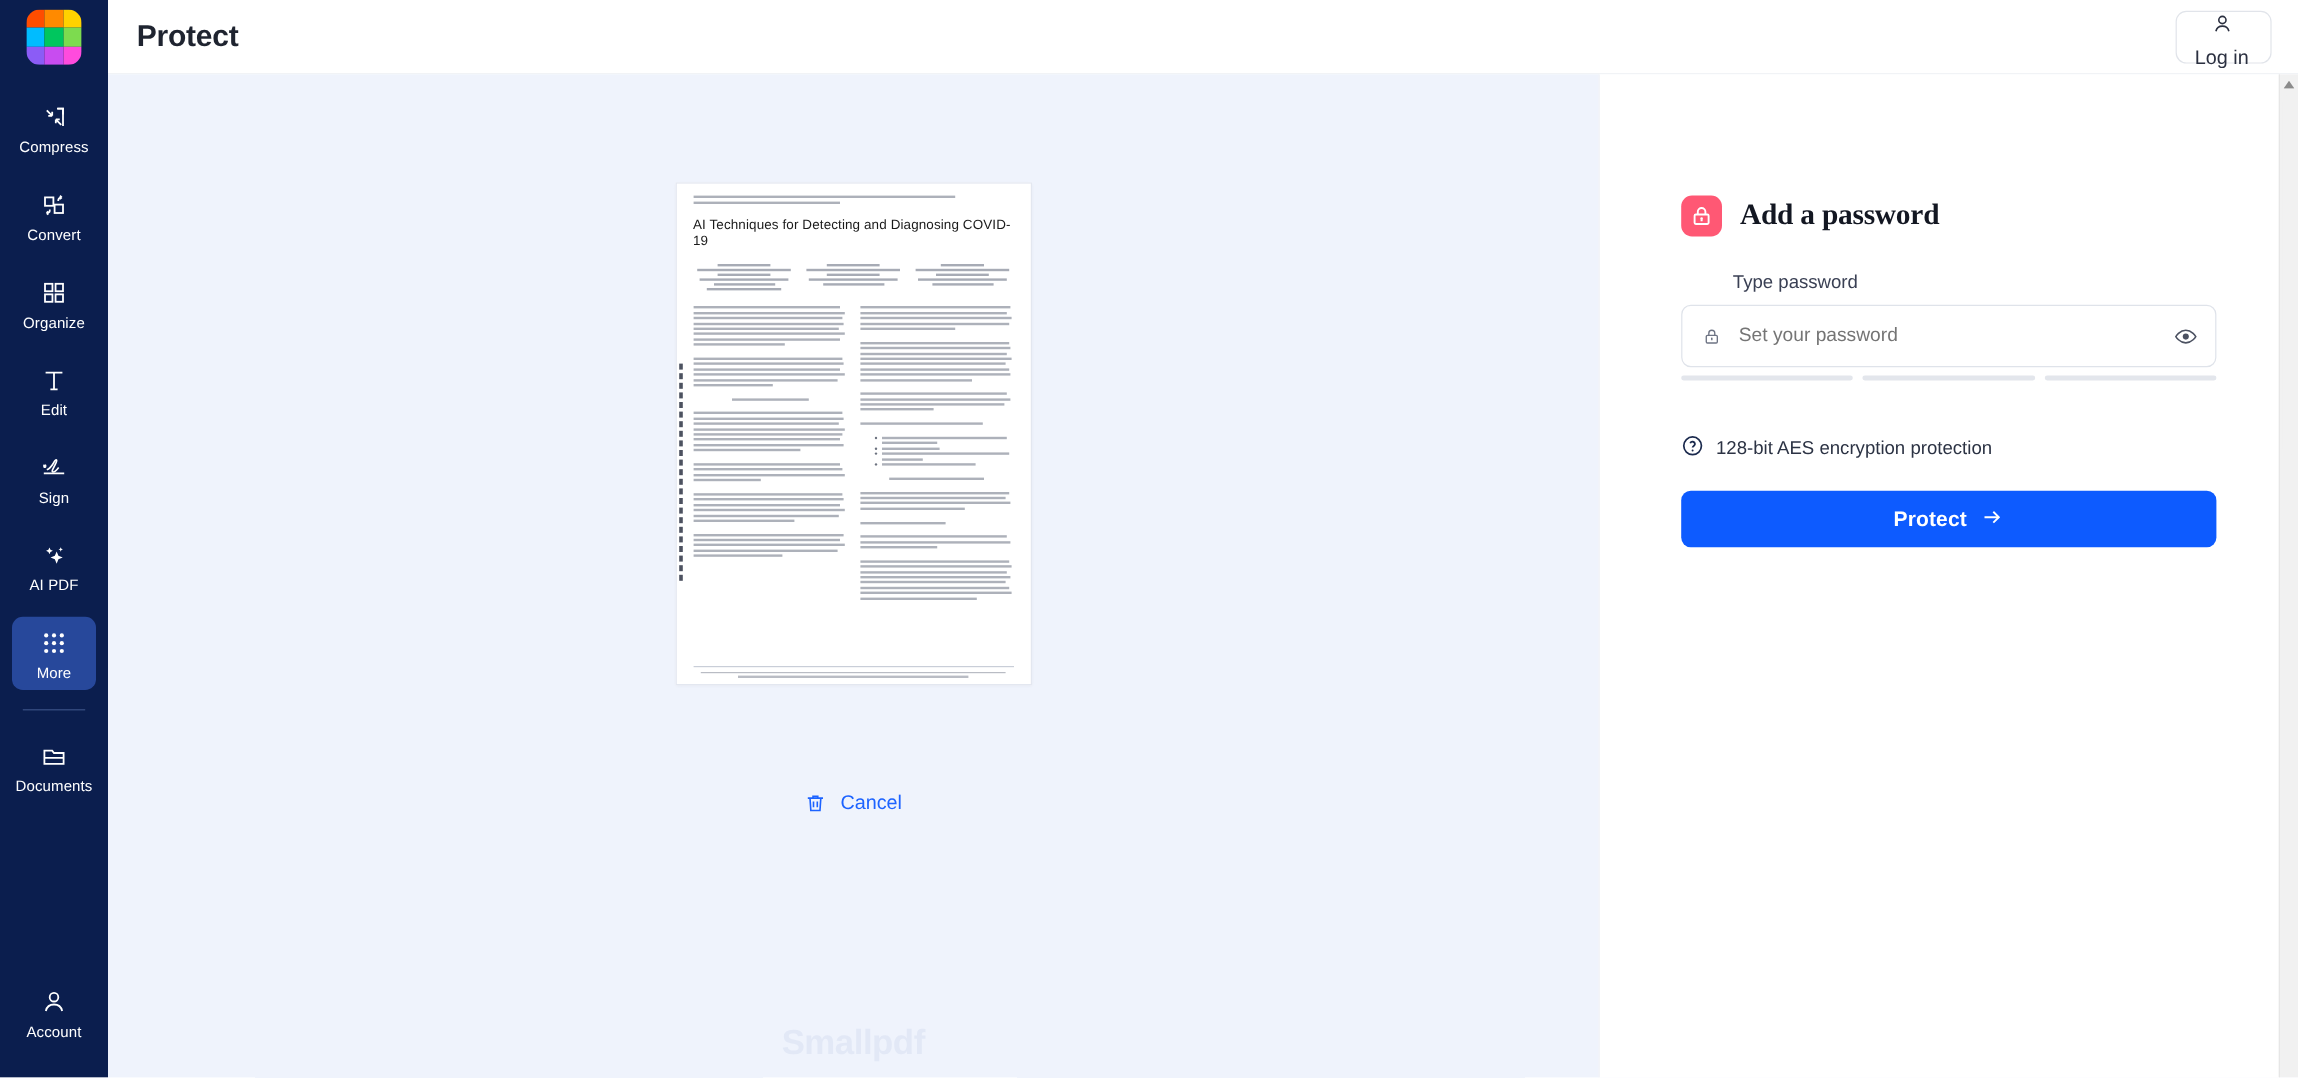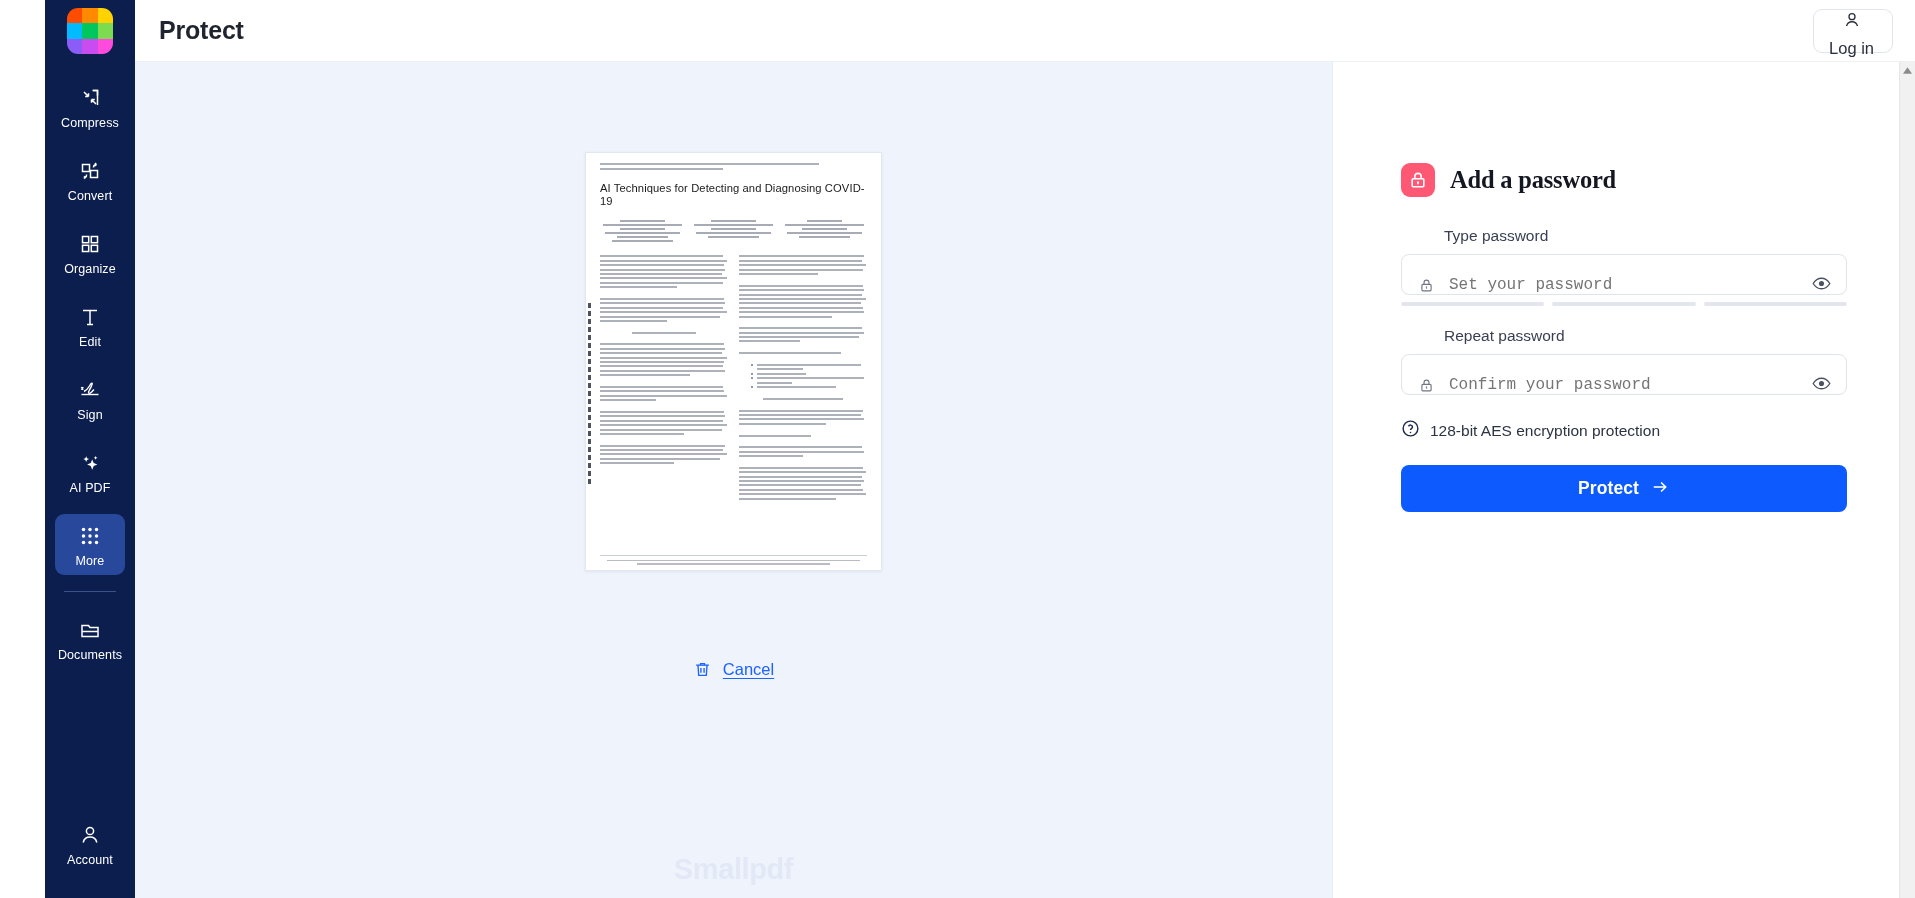--- a/index.html
+++ b/index.html
@@ -11,21 +11,20 @@
   }
   #app { position: relative; width: 1915px; height: 898px; display: flex; }
 
   
   .sidebar {
     width: 90px; height: 898px;
     background: #0b1e4e;
     display: flex; flex-direction: column; align-items: center;
     flex: 0 0 90px;
     position: relative;
-    margin-left: 45px;
   }
   .logo-wrap {
     height: 62px; width: 90px;
     display: flex; align-items: center; justify-content: center;
   }
   .logo {
     width: 46px; height: 46px; border-radius: 11px;
     overflow: hidden; display: grid;
     grid-template-columns: repeat(3, 1fr);
     grid-template-rows: repeat(3, 1fr);
@@ -108,21 +107,21 @@
   .pg-foot .ln { height: 1.6px; background: #8b909d; opacity: .6; }
 
   .file-label {
     margin-top: 21px; font-size: 14.5px; color: #7b8499; letter-spacing: .05px;
   }
   .cancel-row {
     margin-top: 89px; display: flex; align-items: center; gap: 11px; cursor: pointer;
   }
   .cancel-row svg { display: block; }
   .cancel-text {
-    font-size: 16.5px; color: #1d63ff; text-decoration: underline; text-underline-offset: 3px;
+    font-size: 16.5px; color: #1d63ff; text-underline-offset: 3px;
   }
   .watermark {
     position: absolute; bottom: 12px; left: 0; right: 0; text-align: center;
     font-size: 29px; font-weight: 700; color: #e2e8f6; letter-spacing: -.4px;
   }
 
   
   .rightpanel {
     flex: 0 0 583px; width: 583px; background: #ffffff;
     padding: 101px 68px 0 68px;
@@ -130,22 +129,22 @@
   }
   .panel-head { display: flex; align-items: center; gap: 15px; margin-bottom: 30px; font-family: Liberation Serif, serif; }
   .lock-badge {
     width: 34px; height: 34px; border-radius: 9px; background: #ff5874;
     display: flex; align-items: center; justify-content: center; flex: 0 0 34px;
   }
   .panel-title { font-size: 24.5px; font-weight: 700; color: #131722; letter-spacing: -.2px; }
 
   .field-label { font-size: 15.5px; color: #3a4054; margin-bottom: 9px; margin-left: 43px; }
   .input-box {
-    height: 41px; border: 1px solid #dfe3ea; border-radius: 8px;
-    display: flex; align-items: flex-end; padding: 0 14px 0 16px; background: #fff; font-family: Liberation Mono, monospace;
+    height: 52px; border: 1px solid #dfe3ea; border-radius: 8px;
+    display: flex; align-items: center; padding: 0 14px 0 16px; background: #fff;
   }
   .input-box .lk { flex: 0 0 auto; display: flex; margin-right: 14px; }
   .ph { flex: 1 1 auto; font-size: 16px; color: #8b919f; }
   .eye { flex: 0 0 auto; cursor: pointer; display: flex; }
   .strength { display: flex; gap: 8px; margin-top: 7px; }
   .strength i { flex: 1; height: 4px; border-radius: 2px; background: #e3e6ec; display: block; }
 
   .field-gap { height: 21px; }
 
   .aes-row { display: flex; align-items: center; gap: 10px; margin-top: 24px; }
@@ -569,40 +568,20 @@
           </div>
           <div class="strength">
             <i></i>
             <i></i>
             <i></i>
           </div>
         </div>
 
         <div class="field-gap"></div>
 
-        <div>
-          <div class="field-label">Repeat password</div>
-          <div class="input-box">
-            <span class="lk">
-              <svg width="17" height="17" viewBox="0 0 24 24" fill="none" stroke="#6e7484" stroke-width="1.6">
-                <rect x="5.5" y="10.5" width="13" height="9" rx="1.4"></rect>
-                <path d="M8.5 10.5V8a3.5 3.5 0 017 0v2.5"></path>
-                <circle cx="12" cy="14.2" r="1" fill="#6e7484" stroke="none"></circle>
-                <path d="M12 14.8v1.6"></path>
-              </svg>
-            </span>
-            <input class="ph" type="text" readonly="" style="border: none; outline: none; background: transparent; font-family: inherit;" placeholder="Confirm your password">
-            <span class="eye">
-              <svg width="21" height="21" viewBox="0 0 24 24" fill="none" stroke="#4b5161" stroke-width="1.5">
-                <path d="M2.5 12s3.6-6 9.5-6 9.5 6 9.5 6-3.6 6-9.5 6-9.5-6-9.5-6z"></path>
-                <circle cx="12" cy="12" r="2.9" fill="#4b5161" stroke="none"></circle>
-              </svg>
-            </span>
-          </div>
-        </div>
 
         <div class="aes-row">
           <span>
             <svg width="19" height="19" viewBox="0 0 24 24" fill="none" stroke="#1b2a4e" stroke-width="1.8">
               <circle cx="12" cy="12" r="9.3"></circle>
               <path d="M9.5 9.3a2.6 2.6 0 015 .9c0 1.8-2.5 2.1-2.5 3.6" stroke-width="1.9"></path>
               <circle cx="12" cy="17" r="1.05" fill="#1b2a4e" stroke="none"></circle>
             </svg>
           </span>
           <span class="aes-text">128-bit AES encryption protection</span>

